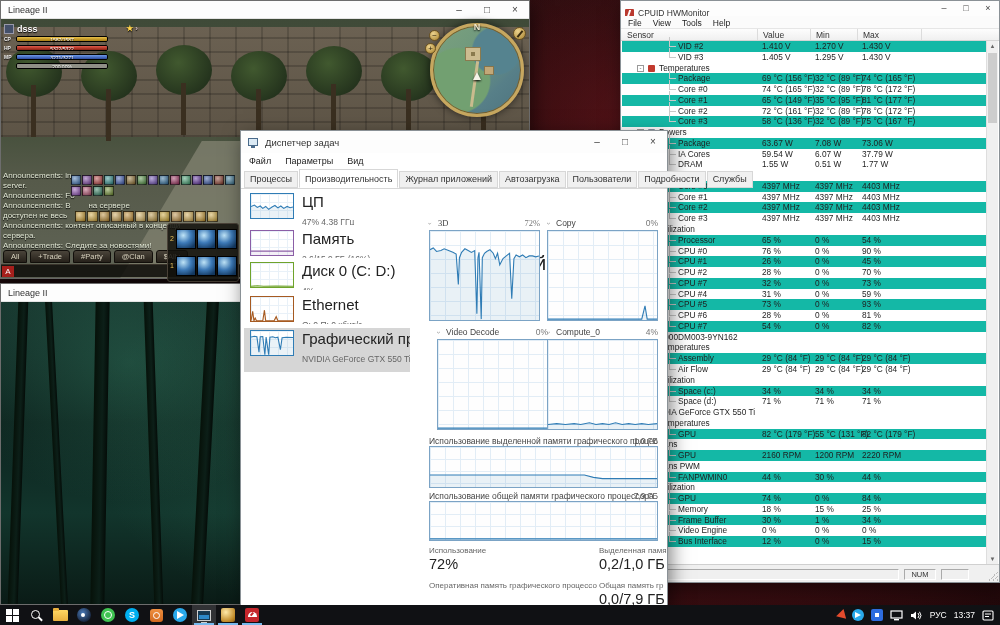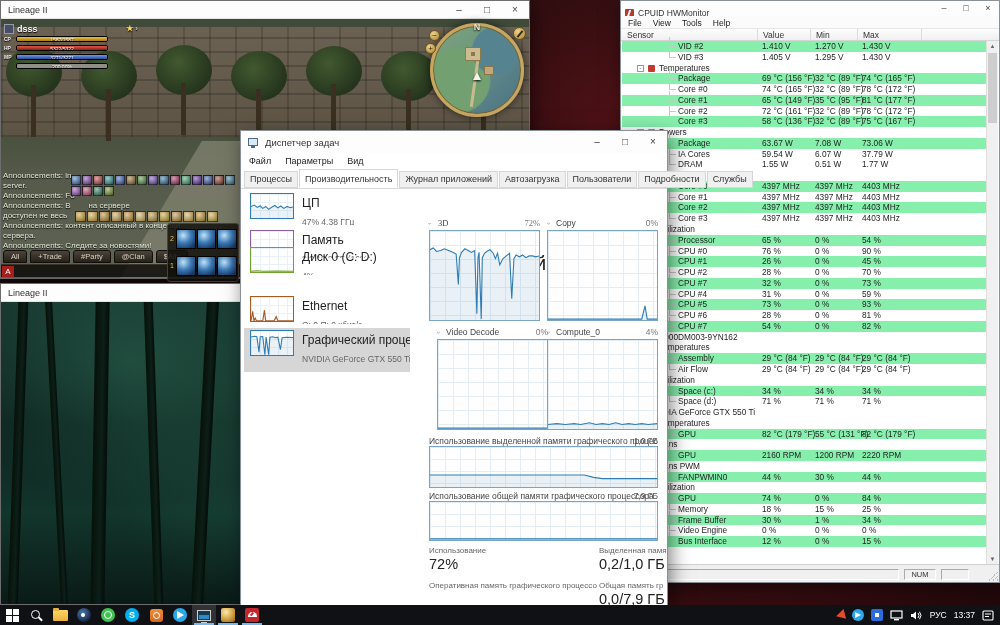--- a/index.html
+++ b/index.html
@@ -82,21 +82,21 @@
  linear-gradient(180deg,#16332c,#0d231e 40%,#12352c 70%,#0a1b16)}
 .tk{position:absolute;top:-10px;bottom:-10px;background:linear-gradient(90deg,#061109,#0c1f18 60%,#040c08);border-radius:4px}
 .hwm-ic{width:9px;height:9px;margin-left:4px;background:#b9382e;border-radius:1px;position:relative}
 .hwm-ic::after{content:"";position:absolute;left:3px;top:1px;width:2px;height:7px;background:#fff;transform:skewX(-18deg)}
 .hwm-menu{position:absolute;top:15px;left:0;right:0;height:13px;display:flex;gap:11px;padding-left:7px;align-items:flex-end;font-size:8.5px;color:#222;background:#fbfbfb;border-bottom:1px solid #e6e6e6}
 .hwm-head{position:absolute;top:28px;left:0;right:0;height:12px;background:linear-gradient(#fdfdfd,#f0f0f0);border-bottom:1px solid #d5d5d5;font-size:8.5px;color:#333}
 .hwm-head span{position:absolute;top:1px}
 .hwm-head .vsep{position:absolute;top:0;bottom:0;width:1px;background:#dcdcdc}
 #hwm-rows{position:absolute;top:40px;left:1px;right:13px}
 .hrow{position:relative;height:10.78px;font-size:8.3px;line-height:10.78px;color:#1e1e1e;white-space:nowrap}
-.hrow.shade{background:#86efac}
+.hrow.shade{background:#14b8a6}
 .hrow .rl{position:absolute;left:56px}
 .hrow.sect .rl{left:37px}
 .hrow.dev .rl{left:27px}
 .hrow .rv{position:absolute;left:140px}
 .hrow .rmn{position:absolute;left:193px}
 .hrow .rmx{position:absolute;left:240px}
 .hrow.leaf::before{content:"";position:absolute;left:47px;top:-4px;height:9px;width:6px;border-left:1px solid #c9c9c9;border-bottom:1px solid #c9c9c9}
 .xbox{position:absolute;left:15px;top:2px;width:7px;height:7px;border:1px solid #999;background:#fff;font-size:6px;line-height:5px;text-align:center;color:#444}
 .sicon{position:absolute;left:26px;top:2px;width:7px;height:7px;border-radius:1px;background:#8a92a6}
 .sicon.temp{background:#c23a2e}
@@ -121,21 +121,21 @@
 .tab{font-size:9px;color:#333;background:#f0f0f0;border:1px solid #d7d7d7;padding:2px 5px 3px;margin-right:1px;white-space:nowrap}
 .tab.active{background:#fff;border-bottom-color:#fff;padding-top:4px}
 .tm-body{position:absolute;top:58px;left:0;right:0;bottom:0;background:#fff}
 .side-item{position:absolute;left:3px;width:166px;display:flex;padding:2px 0 0 6px}
 .side-item.sel{background:#d6d6d6}
 .thumb{width:44px;height:26px;border:1px solid;flex:none;background-color:#fff;background-image:
  linear-gradient(to right,#e9f1f8 1px,transparent 1px),linear-gradient(to bottom,#e9f1f8 1px,transparent 1px);
  background-size:9px 8px;position:relative}
 .thumb svg{position:absolute;inset:0;width:100%;height:100%}
 .side-tx{margin-left:8px;overflow:hidden}
-.side-tx .n{font-size:12px;color:#222;white-space:nowrap}
+.side-tx .n{font-size:15px;color:#222;white-space:nowrap}
 .side-tx .s{font-size:8.5px;color:#666;white-space:nowrap}
 .gpu-head{position:absolute;left:188px;top:63px;font-size:20px;font-weight:300;color:#222;letter-spacing:-.5px}
 .gpu-vendor{position:absolute;right:10px;top:70px;font-size:11px;color:#333}
 .gpu-cell{position:absolute;width:111px}
 .tchart-head{height:9px;position:relative;font-size:8.5px;color:#444}
 .tchart-head .chev{position:absolute;left:0;top:0;color:#999;display:inline-block;transform:rotate(90deg);font-size:8px}
 .tchart-head .lab{position:absolute;left:9px;top:-1px}
 .tchart-head .pct{position:absolute;right:0;top:-1px;color:#777}
 .tchart-box{margin-top:2px;height:91px;border:1px solid #7ba3c5;background-color:#fefefe;background-image:
  linear-gradient(to right,#e2edf6 1px,transparent 1px),linear-gradient(to bottom,#e2edf6 1px,transparent 1px);
@@ -708,21 +708,21 @@
         </div>
         <div class="side-item" style="top: 39px; height: 30px;">
           <span class="thumb" style="border-color:#8b5ea6">
             <svg viewBox="0 0 100 100" preserveAspectRatio="none">
               <path d="M0,84 L100,84 L100,100 L0,100 Z" fill="#8b5ea6" fill-opacity="0.10" stroke="none"></path>
               <path d="M0,84 L100,84" fill="none" stroke="#8b5ea6" stroke-width="1.1" vector-effect="non-scaling-stroke"></path>
             </svg>
           </span>
           <span class="side-tx"><span class="n">Память</span><br><span class="s">2,6/15,9 ГБ (16%)</span></span>
         </div>
-        <div class="side-item" style="top: 56px; height: 30px;">
+        <div class="side-item" style="top: 71px; height: 30px;">
           <span class="thumb" style="border-color:#6fa32b">
             <svg viewBox="0 0 100 100" preserveAspectRatio="none">
               <path d="M0,97 L15,95 L30,97 L60,96 L100,97 L100,100 L0,100 Z" fill="#6fa32b" fill-opacity="0.10" stroke="none"></path>
               <path d="M0,97 L15,95 L30,97 L60,96 L100,97" fill="none" stroke="#6fa32b" stroke-width="1.1" vector-effect="non-scaling-stroke"></path>
             </svg>
           </span>
           <span class="side-tx"><span class="n">Диск 0 (C: D:)</span><br><span class="s">4%</span></span>
         </div>
         <div class="side-item" style="top: 105px; height: 30px;">
           <span class="thumb" style="border-color:#a65a21">

